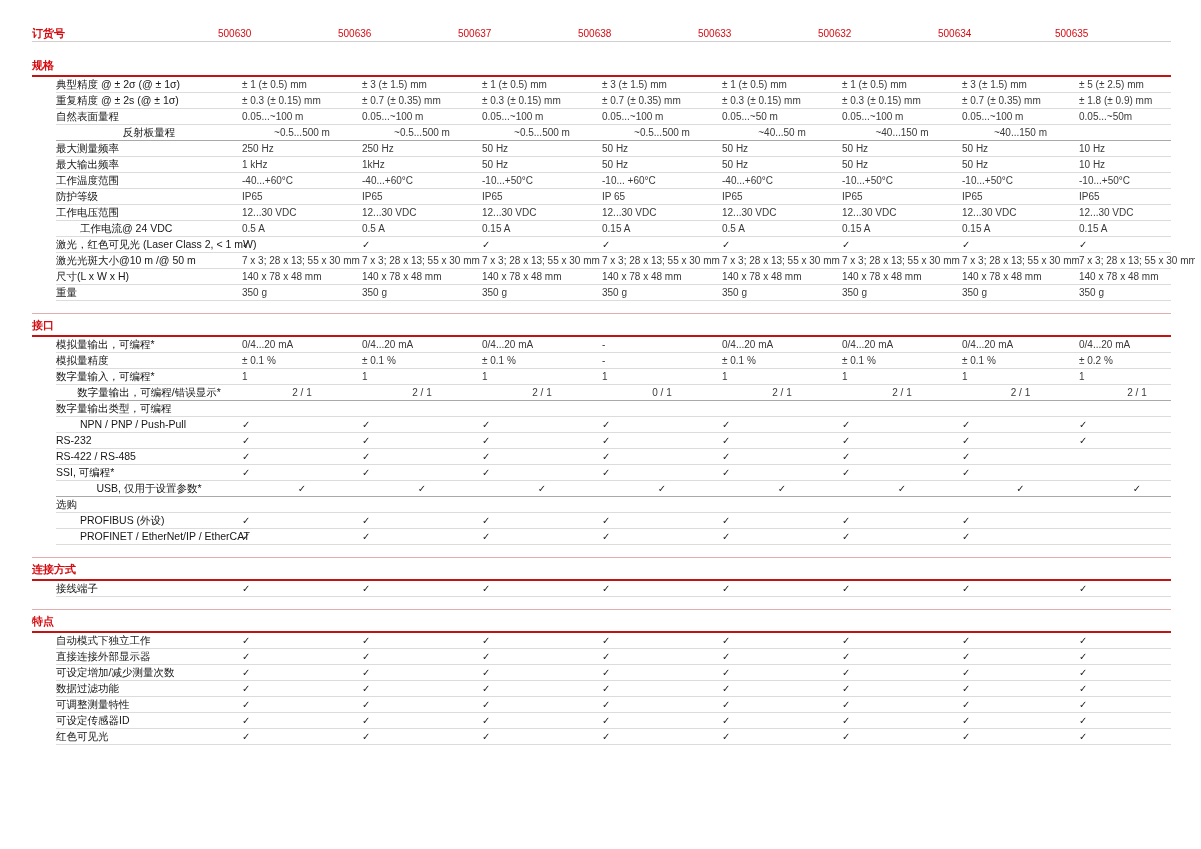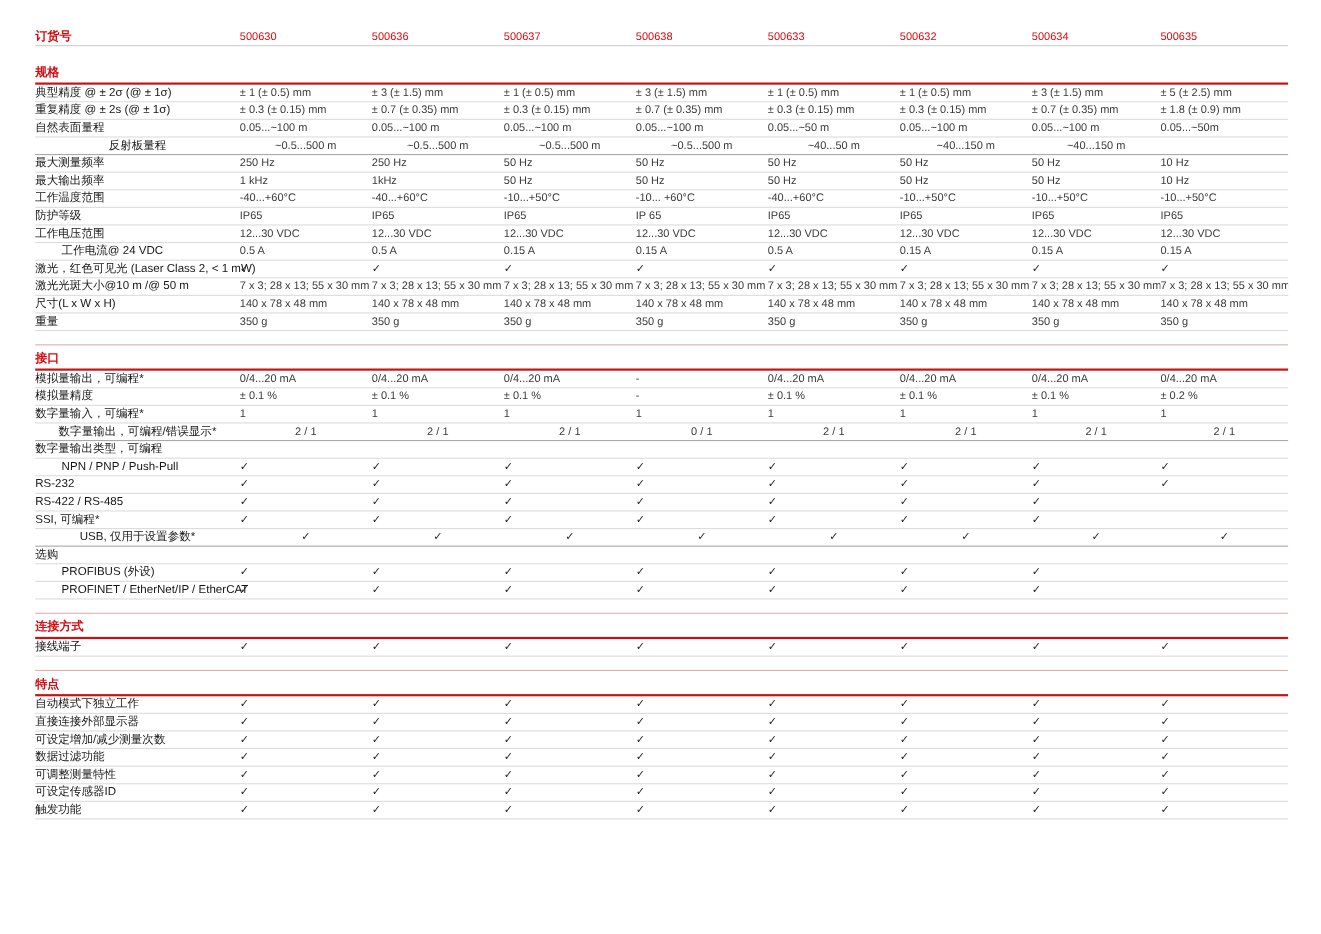--- a/index.html
+++ b/index.html
@@ -18,21 +18,21 @@
   .order-row{border-bottom:1px solid #cfcfcf;}
   .order-row .cell{font-size:10px;line-height:15px;height:15px;color:var(--red);}
   .order-row .label{font-size:11px;font-weight:bold;}
   
   .section{margin-top:12px;}
   .section.bordered{border-top:1px solid var(--light-red-line);}
   .section-title{
     color:var(--red);font-weight:bold;font-size:11px;
     padding:4px 0 2px;border-bottom:2px solid var(--strong-red-line);
   }
-  .row{border-bottom:1px solid var(--row-line);}
+  .row{border-bottom:1px solid var(--row-line);margin-left:24px;}
   .row.strong{border-bottom-color:var(--row-line-strong);text-align:center;}
   .row .cell{font-size:10px;line-height:15px;height:15px;color:var(--value-text);}
   .row .label{font-size:10.5px;color:var(--label-text);overflow:visible;}
   .row .label.indent{padding-left:24px;}
   .check{font-size:10px;color:#242424;}
 </style>
 </head>
 <body style="--red: #d40b10; --light-red-line: #e2adad; --strong-red-line: #c31414; --header-line: #8c8c8c; --row-line: #dcdcdc; --row-line-strong: #a9a9a9; --label-text: #161616; --value-text: #3a3a3a;">
 
 <div class="sheet" id="sheet">
@@ -426,21 +426,21 @@
         <div class="cell"><span class="check">✓</span></div>
         <div class="cell"><span class="check">✓</span></div>
         <div class="cell"><span class="check">✓</span></div>
         <div class="cell"><span class="check">✓</span></div>
         <div class="cell"><span class="check">✓</span></div>
         <div class="cell"><span class="check">✓</span></div>
         <div class="cell"><span class="check">✓</span></div>
         <div class="cell"><span class="check">✓</span></div>
       </div>
       <div class="grid row">
-        <div class="cell label">触发功能</div>
+        <div class="cell label">红色可见光</div>
         <div class="cell"><span class="check">✓</span></div>
         <div class="cell"><span class="check">✓</span></div>
         <div class="cell"><span class="check">✓</span></div>
         <div class="cell"><span class="check">✓</span></div>
         <div class="cell"><span class="check">✓</span></div>
         <div class="cell"><span class="check">✓</span></div>
         <div class="cell"><span class="check">✓</span></div>
         <div class="cell"><span class="check">✓</span></div>
       </div>
     </div>

